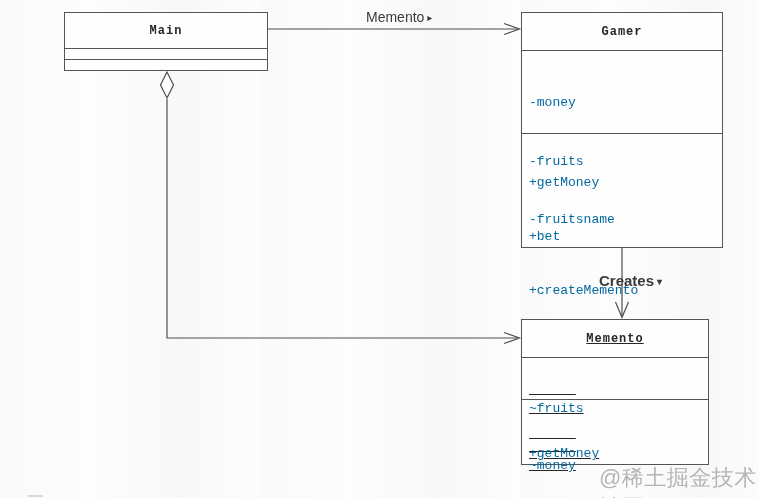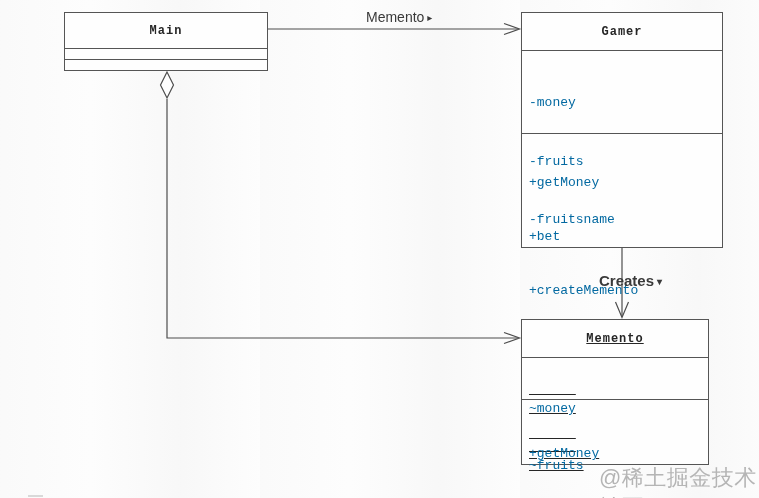--- a/index.html
+++ b/index.html
@@ -135,22 +135,22 @@
       <div class="member">+createMemento</div>
       <div class="member">+restoreMemento</div>
       <div class="member">+tostring</div>
       <div class="member">-getFruit</div>
     </div>
   </div>
 
   <div class="class-box box-memento">
     <div class="class-title">Memento</div>
     <div class="compartment attrs">
+      <div class="member">~fruits</div>
       <div class="member">~money</div>
-      <div class="member">~fruits</div>
     </div>
     <div class="compartment methods last">
       <div class="member">+getMoney</div>
       
       
     </div>
   </div>
 
   <div class="assoc-label label-requests">
     <span>Memento</span><span class="dir-icon">▸</span>

